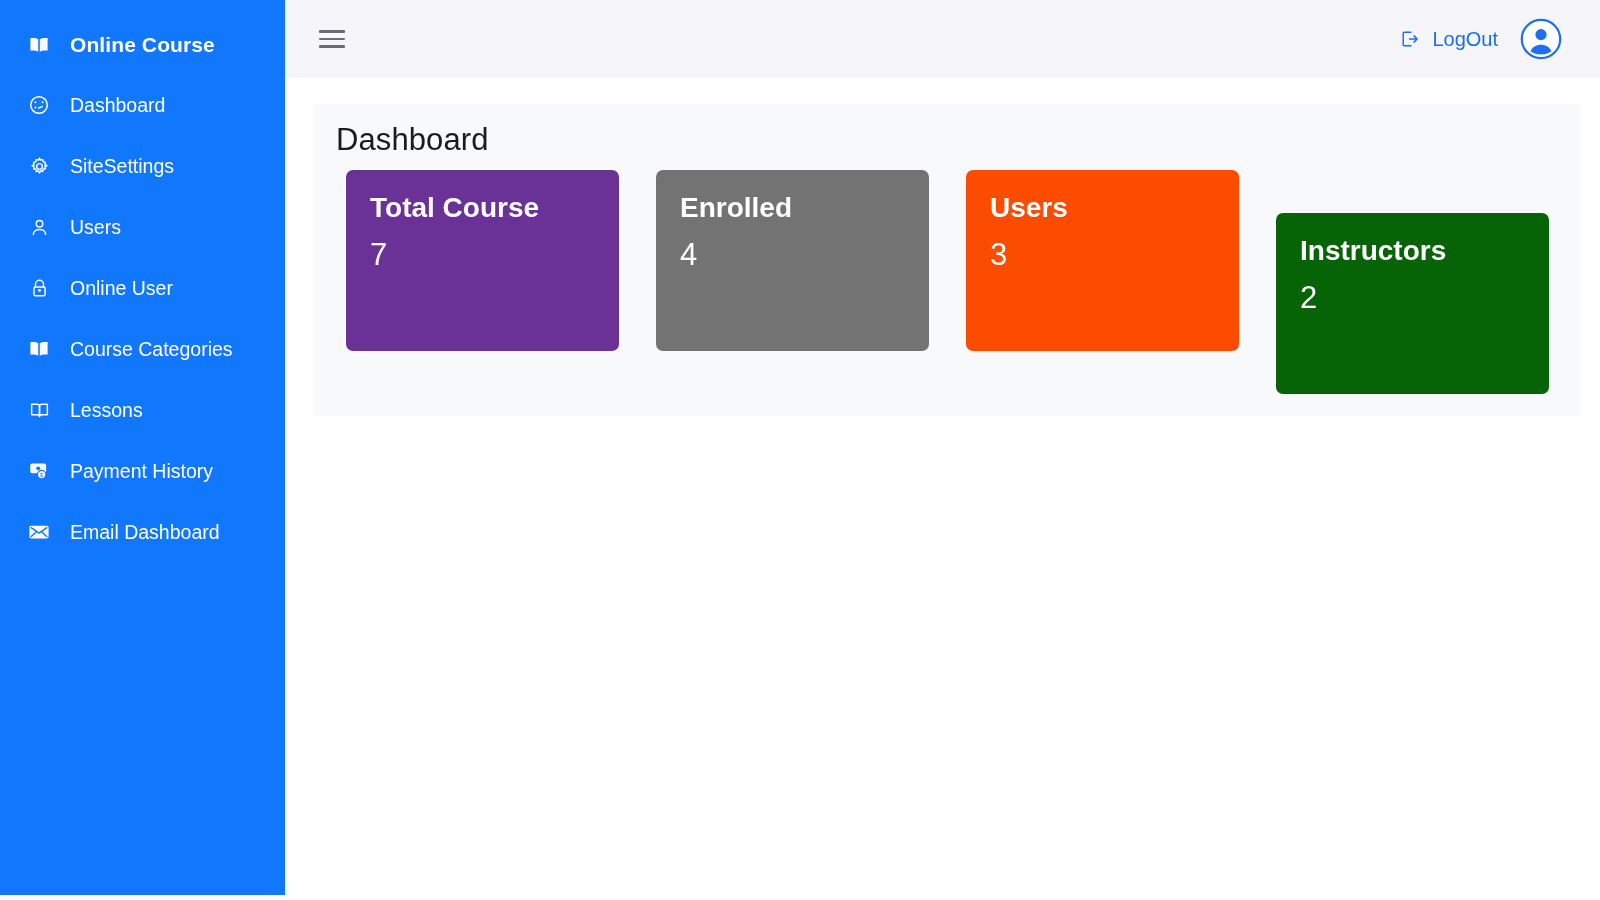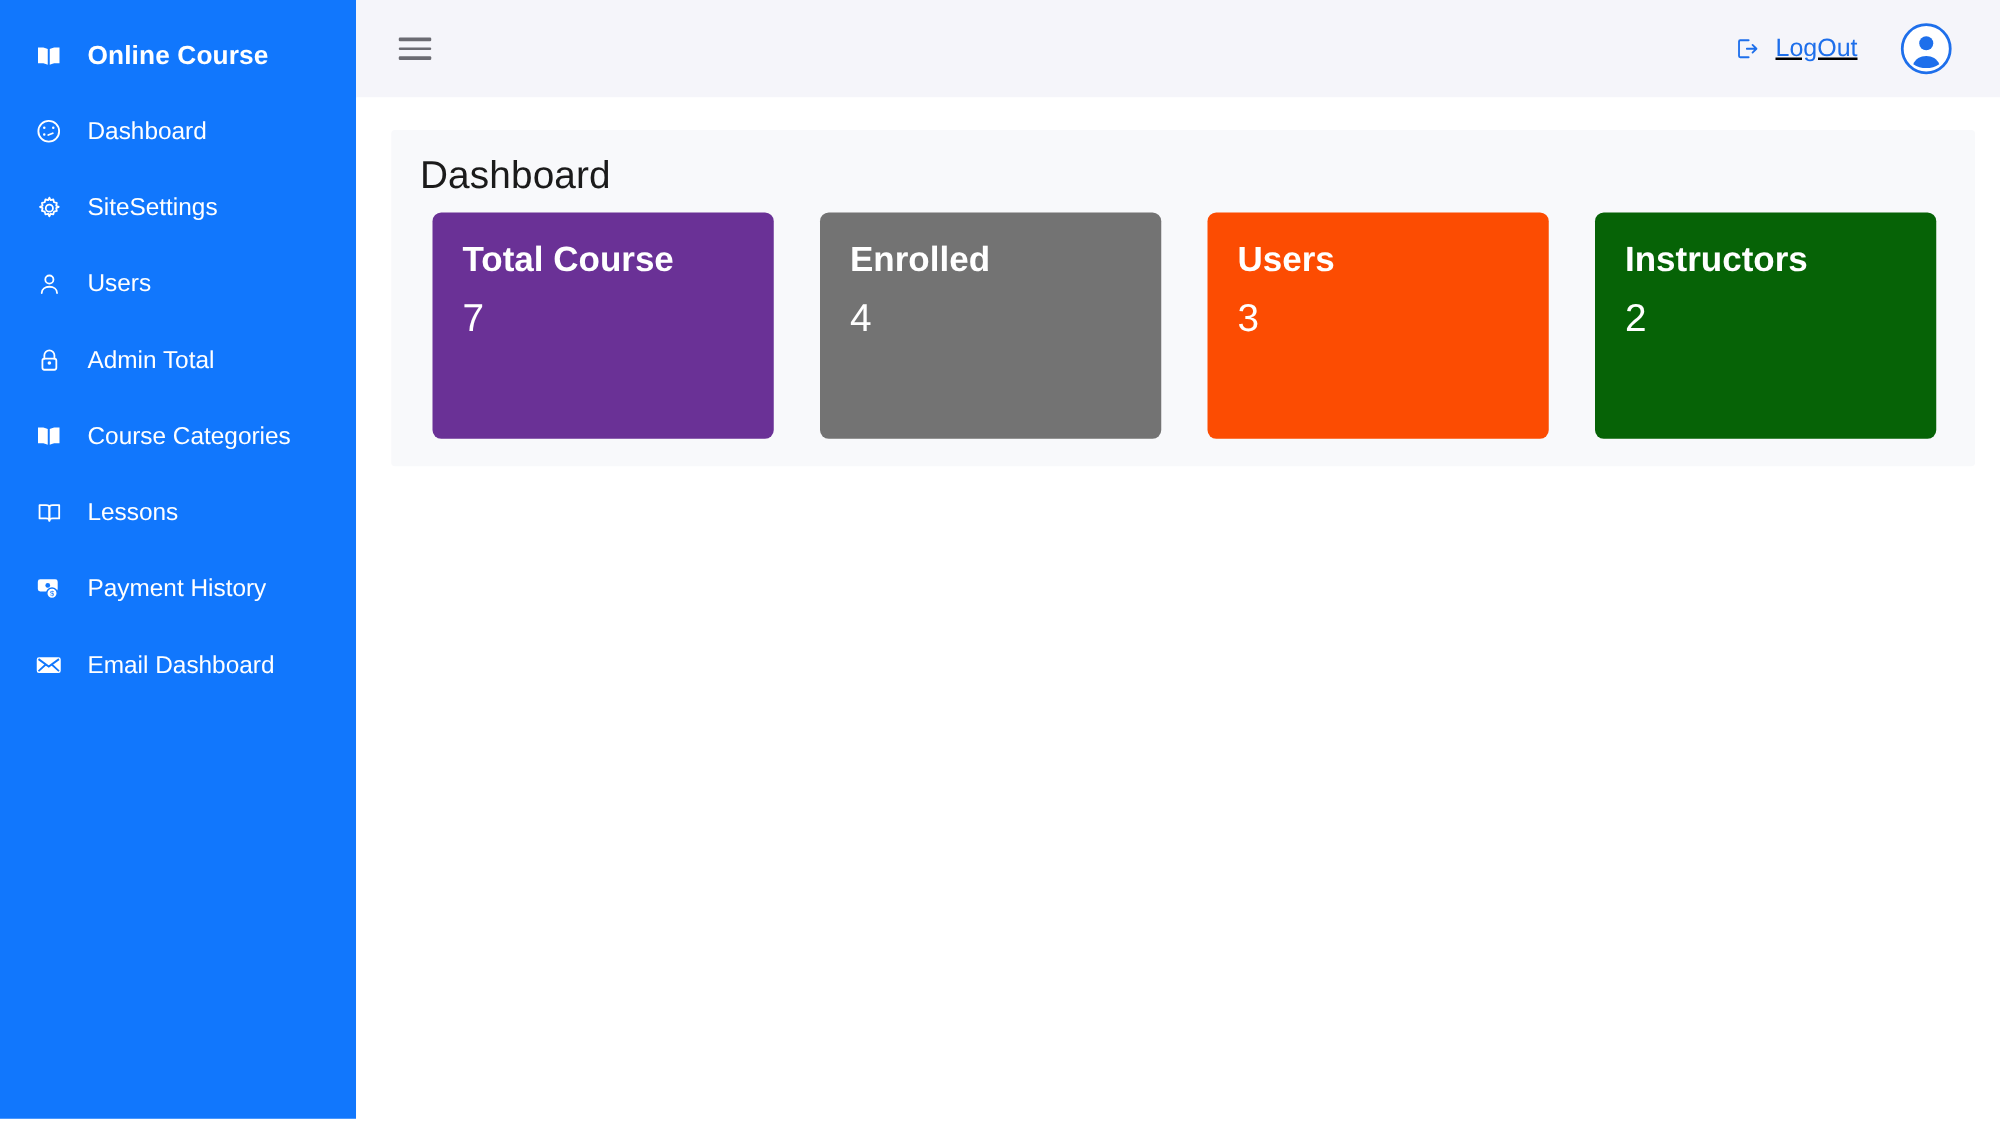--- a/index.html
+++ b/index.html
@@ -89,22 +89,21 @@
   .hamburger span {
     display: block;
     height: 2.5px;
     width: 26px;
     background: #6b6b72;
     border-radius: 1px;
   }
   .topbar-right {
     display: flex;
     align-items: center;
-    gap: 34px;
-    text-decoration: underline;
+    gap: 22px;
   }
   .logout {
     display: flex;
     align-items: center;
     gap: 9px;
     color: #1E6FEB;
     font-size: 20px;
     cursor: pointer;
   }
   .avatar { cursor: pointer; line-height: 0; }
@@ -198,21 +197,21 @@
     </div>
 
     <div class="nav-item">
       <span class="icon">
         <svg width="23" height="23" viewBox="0 0 24 24" fill="none" stroke="#fff" stroke-width="1.5">
           <path d="M7.8 10.4V7.6a4.2 4.2 0 0 1 8.4 0v2.8" stroke-linecap="round"></path>
           <rect x="6.2" y="10.4" width="11.6" height="9.2" rx="1.6"></rect>
           <circle cx="12" cy="14" r="1.5" fill="#fff" stroke="none"></circle>
         </svg>
       </span>
-      <span class="nav-label">Admin Total</span>
+      <span class="nav-label">Online User</span>
     </div>
 
 
     <div class="nav-item">
       <span class="icon">
         <svg width="24" height="24" viewBox="0 0 24 24" fill="none" stroke="#fff" stroke-width="1.6">
           <path d="M11.2 6.2C9.9 5.3 8.2 4.9 6.2 4.9H3.4v12.6h2.8c2 0 3.7.4 5 1.3z" fill="#fff" stroke="none"></path>
           <path d="M12.8 6.2c1.3-.9 3-1.3 5-1.3h2.8v12.6h-2.8c-2 0-3.7.4-5 1.3z" fill="#fff" stroke="none"></path>
         </svg>
       </span>
@@ -297,21 +296,21 @@
           <div class="card" style="background:#737373;">
             <div class="card-label">Enrolled</div>
             <div class="card-value">4</div>
           </div>
 
           <div class="card" style="background:#FC4C02;">
             <div class="card-label">Users</div>
             <div class="card-value">3</div>
           </div>
 
-          <div class="card" style="background:#066306;">
+          <div class="card" style="background:#066306;margin-top:43px;">
             <div class="card-label">Instructors</div>
             <div class="card-value">2</div>
           </div>
 
         </div>
       </div>
     </section>
 
   </div>
 </div>

